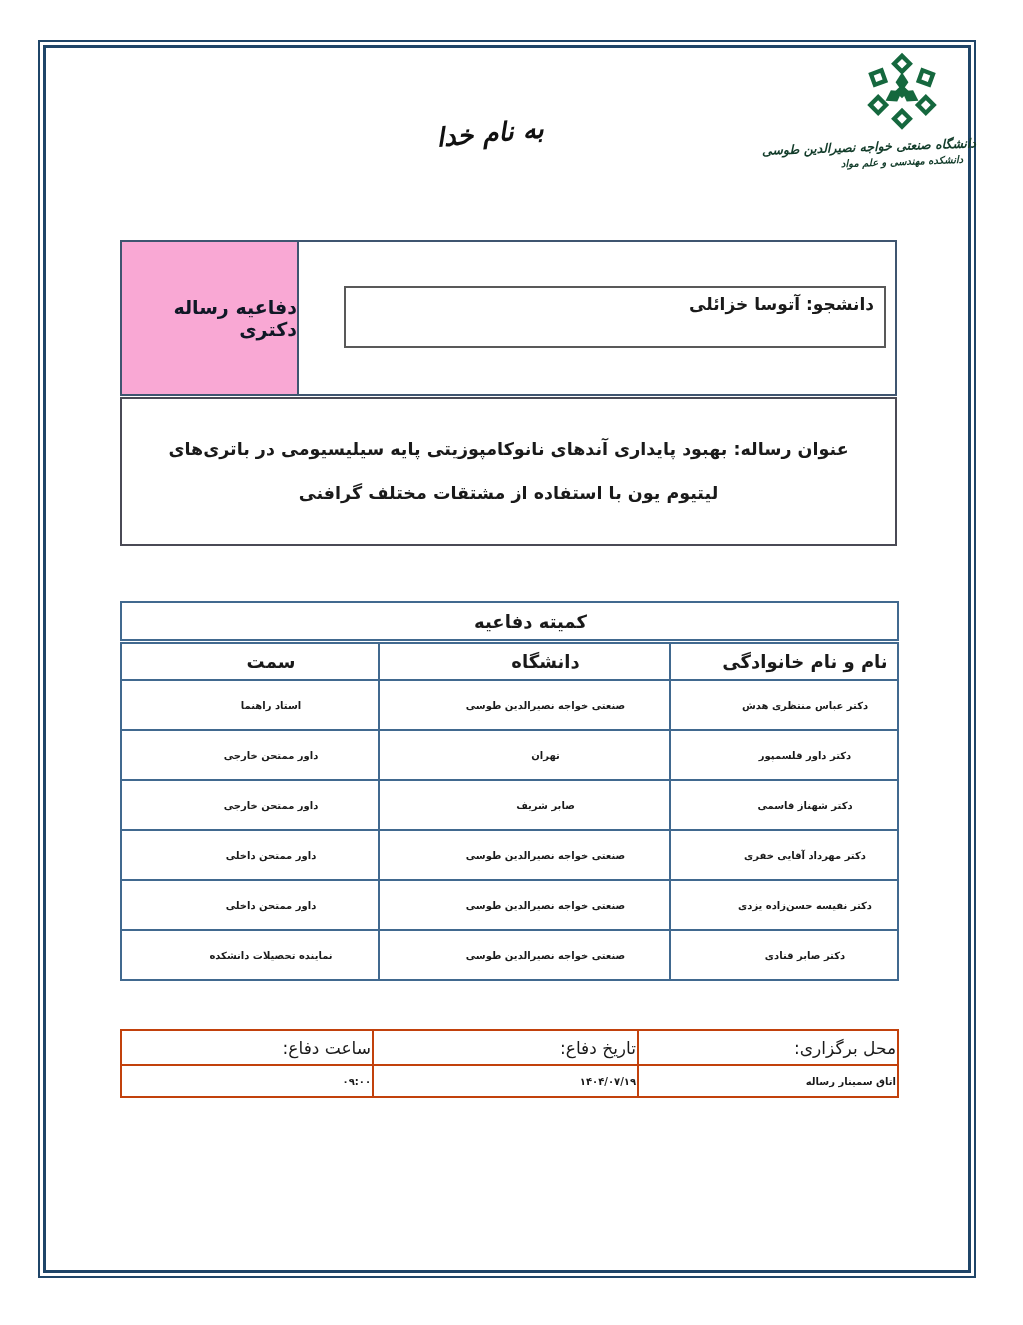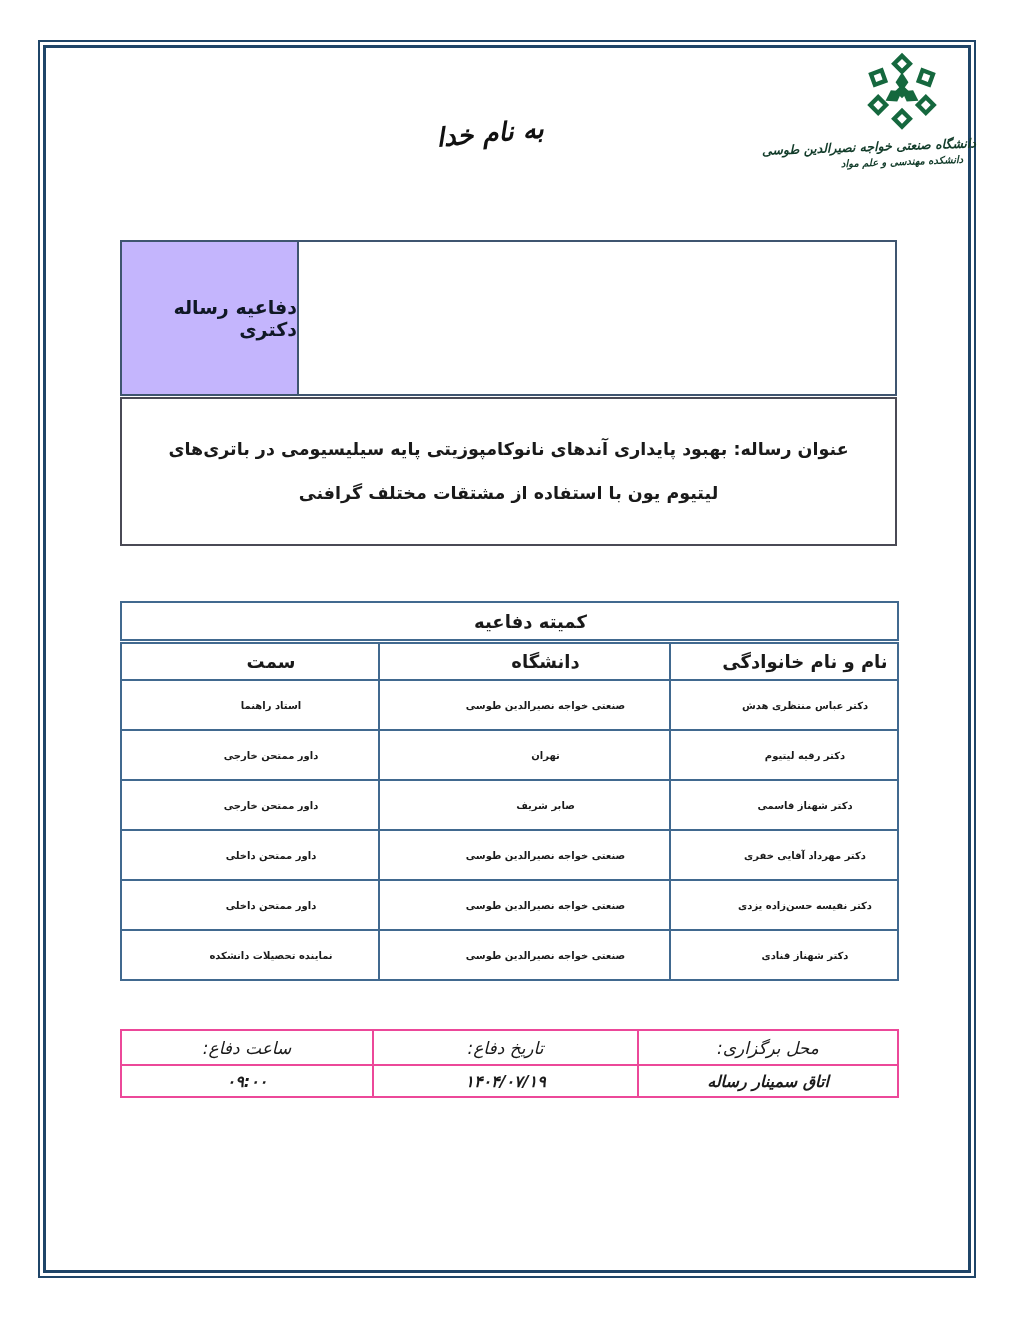--- a/index.html
+++ b/index.html
@@ -43,21 +43,21 @@
     margin-top:3px;font-size:10px;font-weight:bold;font-style:italic;
     color:#123c2a;white-space:nowrap;transform:rotate(-2deg);
   }
   
   .band{
     position:absolute;left:120px;top:240px;width:777px;height:156px;
     border:2px solid #3f5570;box-sizing:border-box;background:#ffffff;
   }
   .defense-label{
     position:absolute;left:0;top:0;bottom:0;width:177px;
-    background:#c4b5fd;border-right:2px solid #3f5570;box-sizing:border-box;
+    background:#f9a8d4;border-right:2px solid #3f5570;box-sizing:border-box;
     display:flex;align-items:center;justify-content:center;
     font-size:19px;font-weight:bold;color:#101826;
   }
   .student-box{
     position:absolute;left:222px;top:44px;width:542px;height:62px;
     border:2px solid #595959;box-sizing:border-box;
     padding:6px 10px;text-align:right;
     font-size:17px;font-weight:bold;
   }
   
@@ -89,25 +89,25 @@
   .committee tbody td{height:46px;font-size:10px;}
   .col-name{width:228px;}
   .col-uni{width:291px;}
   .col-role{width:258px;}
   
   .session{
     position:absolute;left:120px;top:1029px;width:777px;
     border:2px solid #41698f;
   }
   .session td{
-    border:2px solid #ec4899;
-    text-align:center;vertical-align:middle;overflow:hidden;font-style:italic;
+    border:2px solid #c2410c;
+    vertical-align:middle;overflow:hidden;
   }
   .session .s-head td{height:31px;font-size:17px;font-weight:normal;}
-  .session .s-data td{height:28px;font-size:16px;font-weight:bold;}
+  .session .s-data td{height:28px;font-size:10px;font-weight:bold;}
   .col-venue{width:260px;}
   .col-date{width:265px;}
   .col-time{width:252px;}
 </style>
 </head>
 <body>
 
 <div class="page" dir="rtl">
 
   <div class="frame">
@@ -132,20 +132,21 @@
         <polygon points="50,48 55.5,59.8 69.1,59 62.9,46.9"></polygon>
         <polygon points="50,40 58,48 50,56 42,48"></polygon>
       </g>
     </svg>
     <div class="logo-line1">دانشگاه صنعتی خواجه نصیرالدین طوسی</div>
     <div class="logo-line2">دانشکده مهندسی و علم مواد</div>
   </div>
 
   <div class="band">
     <div class="defense-label">دفاعیه رساله دکتری</div>
+    <div class="student-box">دانشجو: آتوسا خزائلی</div>
   </div>
 
   <div class="title-box">
     <div class="title-text">عنوان رساله: بهبود پایداری آندهای نانوکامپوزیتی پایه سیلیسیومی در باتری‌های لیتیوم یون با استفاده از مشتقات مختلف گرافنی</div>
   </div>
 
   <table class="committee">
     <colgroup>
         <col class="col-name">
         <col class="col-uni">
@@ -161,41 +162,41 @@
         <th>سمت</th>
       </tr>
     </thead>
     <tbody>
       <tr>
         <td>دکتر عباس منتظری هدش</td>
         <td>صنعتی خواجه نصیرالدین طوسی</td>
         <td>استاد راهنما</td>
       </tr>
       <tr>
-        <td>دکتر رقیه لیتیوم</td>
+        <td>دکتر داور قلسمپور</td>
         <td>تهران</td>
         <td>داور ممتحن خارجی</td>
       </tr>
       <tr>
         <td>دکتر شهناز قاسمی</td>
         <td>صابر شریف</td>
         <td>داور ممتحن خارجی</td>
       </tr>
       <tr>
         <td>دکتر مهرداد آقایی خفری</td>
         <td>صنعتی خواجه نصیرالدین طوسی</td>
         <td>داور ممتحن داخلی</td>
       </tr>
       <tr>
         <td>دکتر نفیسه حسن‌زاده یزدی</td>
         <td>صنعتی خواجه نصیرالدین طوسی</td>
         <td>داور ممتحن داخلی</td>
       </tr>
       <tr>
-        <td>دکتر شهناز قنادی</td>
+        <td>دکتر صابر قنادی</td>
         <td>صنعتی خواجه نصیرالدین طوسی</td>
         <td>نماینده تحصیلات دانشکده</td>
       </tr>
     </tbody>
   </table>
 
   <table class="session">
     <colgroup>
         <col class="col-venue">
         <col class="col-date">

